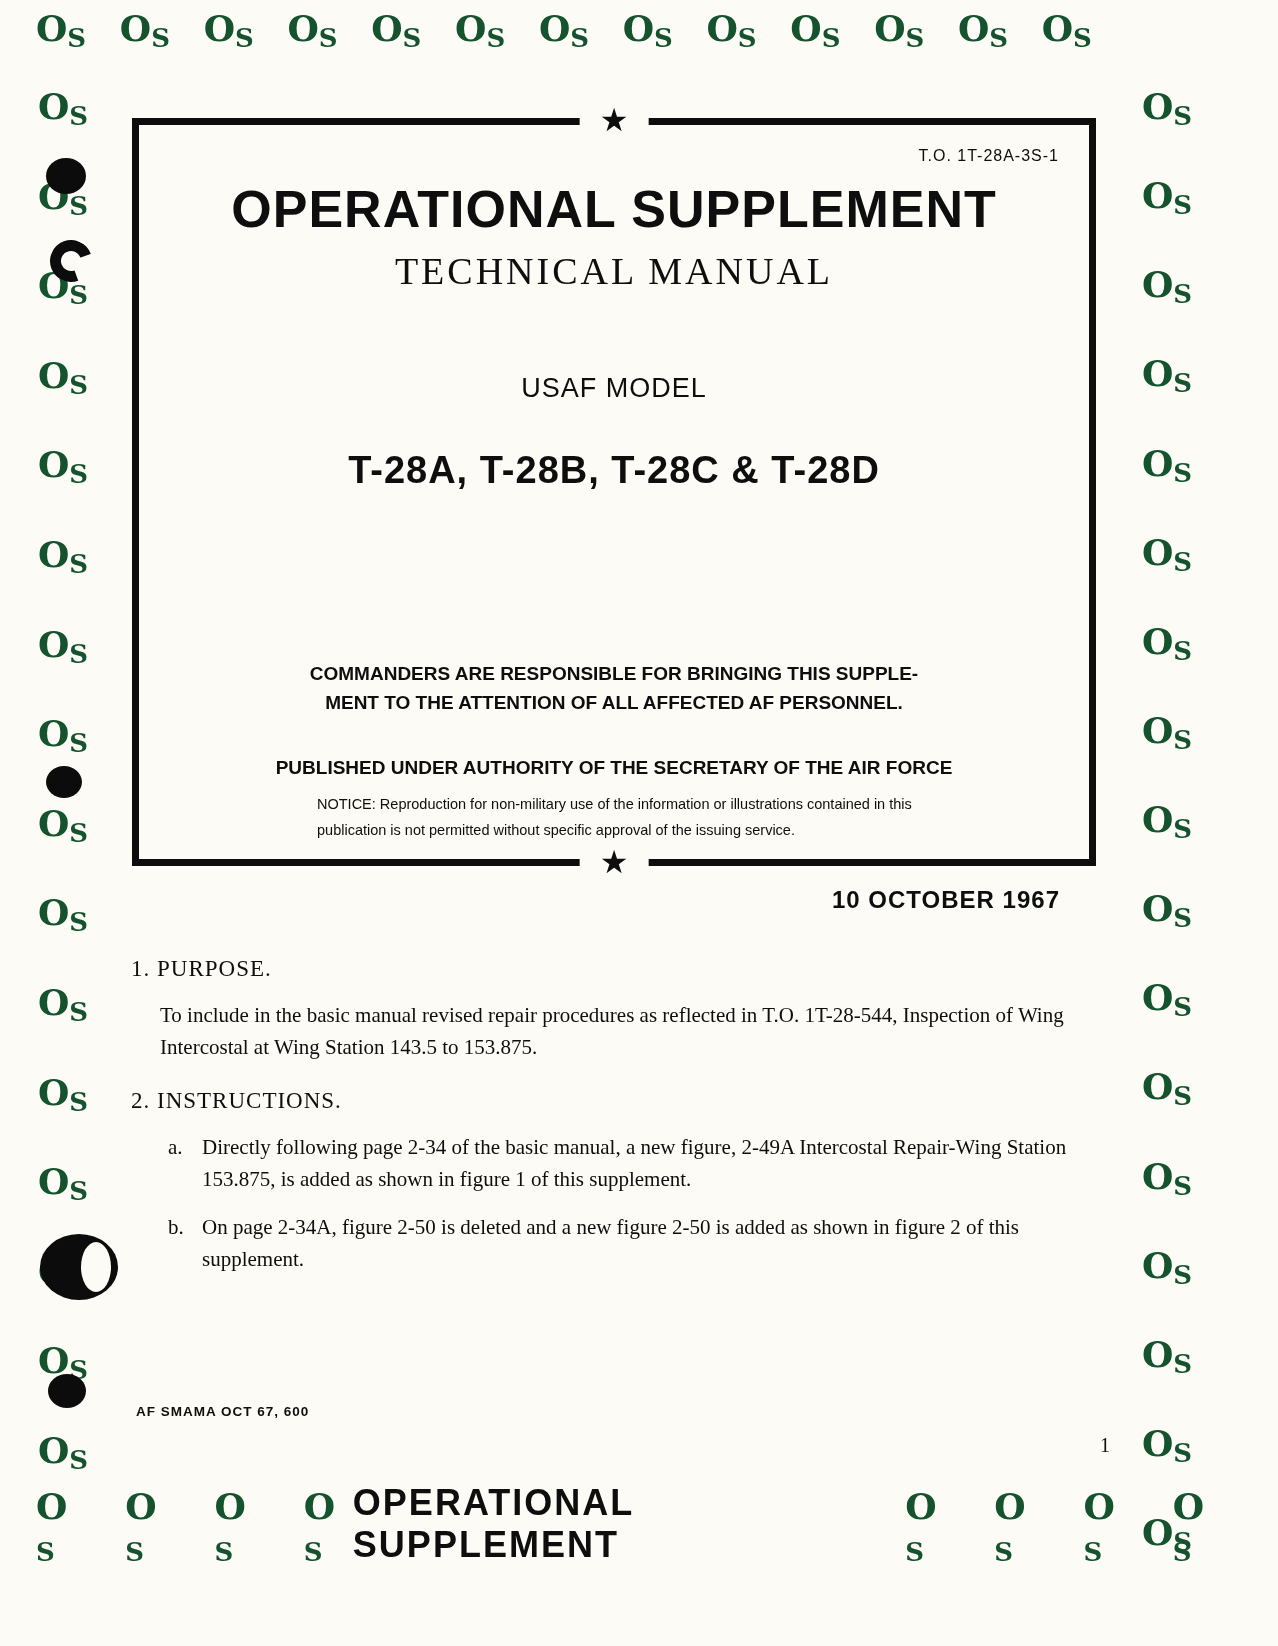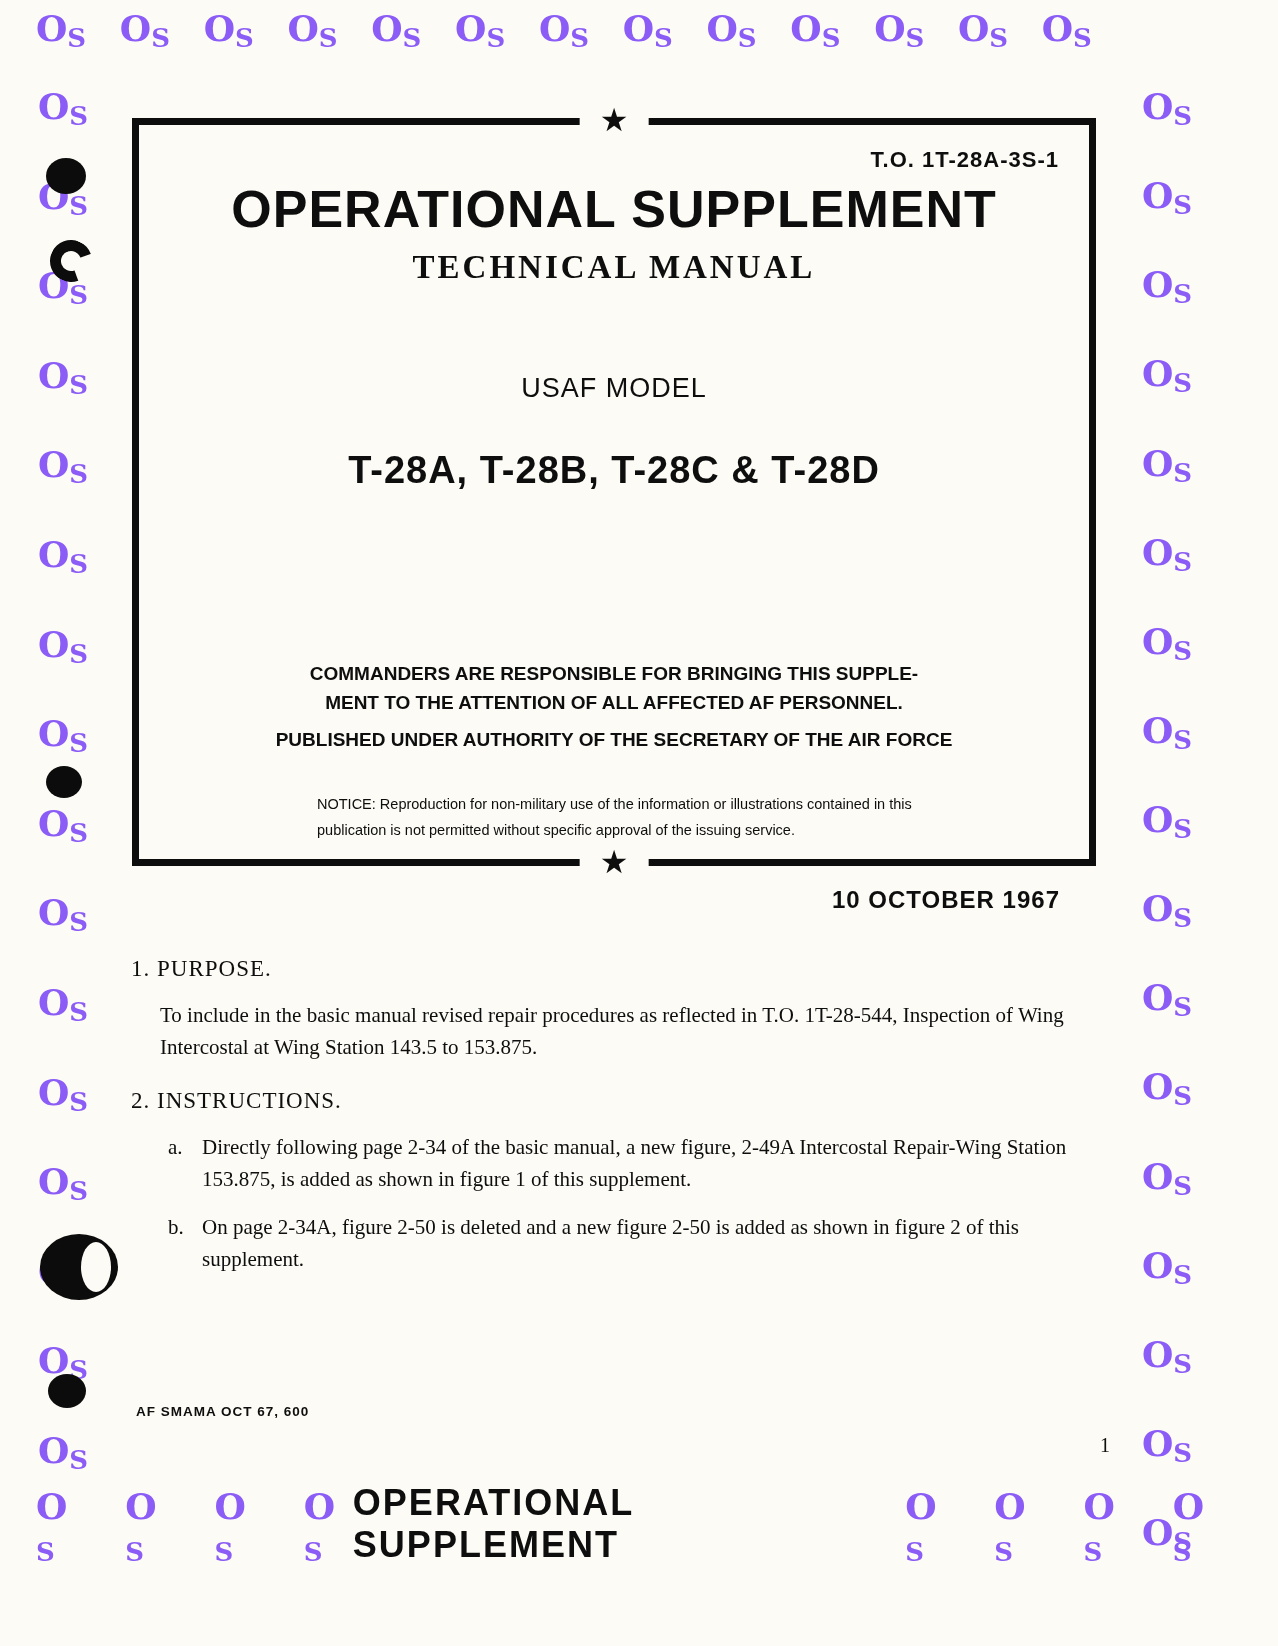--- a/index.html
+++ b/index.html
@@ -5,21 +5,21 @@
   * { margin:0; padding:0; box-sizing:border-box; }
   html,body { background:#9a9a9a; }
   .page {
     position:relative; width:1278px; height:1646px; margin:0 auto;
     background:#fcfbf5; color:#0e0e0e; overflow:hidden;
     font-family:"Liberation Serif", serif;
   }
 
   
   .os { font-family:"DejaVu Serif", serif; font-weight:700; font-size:36px;
-        line-height:1; color:#8b5cf6; display:inline-block; }
+        line-height:1; color:#14532d; display:inline-block; }
   .os .os-s { font-size:26px; display:inline-block; transform:translateY(6px); }
   .os-top { position:absolute; top:10px; left:36px; width:1056px;
             display:flex; justify-content:space-between; }
   .os-left { position:absolute; left:38px; top:88px; height:1380px;
              display:flex; flex-direction:column; justify-content:space-between; }
   .os-right { position:absolute; left:1142px; top:88px; height:1462px;
               display:flex; flex-direction:column; justify-content:space-between; }
   .os-bottom { position:absolute; top:1482px; left:36px; width:1186px;
                display:flex; justify-content:space-between; align-items:center; }
   .os-group { display:flex; column-gap:40px; }
@@ -38,41 +38,41 @@
 
   
   .title-box { position:absolute; left:132px; top:118px; width:964px; height:748px;
                border:7px solid #0d0d0d; }
   .star { position:absolute; left:50%; transform:translateX(-50%);
           background:#fcfbf5; padding:0 20px; font-size:32px; line-height:40px; }
   .star-top { top:-25px; }
   .star-bottom { bottom:-23px; }
 
   .to-number { position:absolute; top:22px; right:30px;
-               font-family:"Liberation Sans", sans-serif; font-weight:700;
-               font-size:22px; letter-spacing:1px; }
+               font-family:"Liberation Sans", sans-serif; font-weight:400;
+               font-size:16px; letter-spacing:1px; }
   .centered { position:absolute; left:0; right:0; text-align:center; }
   .main-title { top:54px; font-family:"Liberation Sans", sans-serif;
                 font-weight:700; font-size:52px; letter-spacing:1px; }
   .subtitle-manual { top:124px; font-family:"Liberation Serif", serif;
-                     font-weight:700; font-size:33px; letter-spacing:3px; }
+                     font-weight:400; font-size:38px; letter-spacing:3px; }
   .subtitle-repair { top:172px; font-family:"Liberation Sans", sans-serif;
                      font-weight:700; font-size:30px; letter-spacing:2px; }
   .model-label { top:248px; font-family:"Liberation Sans", sans-serif;
                  font-weight:400; font-size:27px; letter-spacing:1px; }
   .models { top:292px; font-family:"Liberation Sans", sans-serif;
             font-weight:700; font-size:38px; letter-spacing:1px;margin-top:32px; }
   .aircraft { top:368px; font-family:"Liberation Sans", sans-serif;
               font-weight:700; font-size:27px; letter-spacing:3px; }
   .supp-note { position:absolute; top:438px; left:66px; width:812px;
                font-family:"Liberation Serif", serif; font-size:21px;
                line-height:1.42; text-align:justify; }
   .commanders { top:534px; font-family:"Liberation Sans", sans-serif;
                 font-weight:700; font-size:19px; line-height:1.55; }
-  .authority { top:604px; font-family:"Liberation Sans", sans-serif;
+  .authority { top:632px; font-family:"Liberation Sans", sans-serif;
                font-weight:700; font-size:19px; }
   .notice { position:absolute; top:666px; left:178px; width:650px;
             font-family:"Liberation Sans", sans-serif; font-weight:400;
             font-size:14.5px; line-height:1.8; }
 
   
   .date { position:absolute; top:886px; right:218px;
           font-family:"Liberation Sans", sans-serif; font-weight:700;
           font-size:24px; letter-spacing:1px; }
   .h-section { position:absolute; left:131px; font-size:23px; letter-spacing:1px; }

